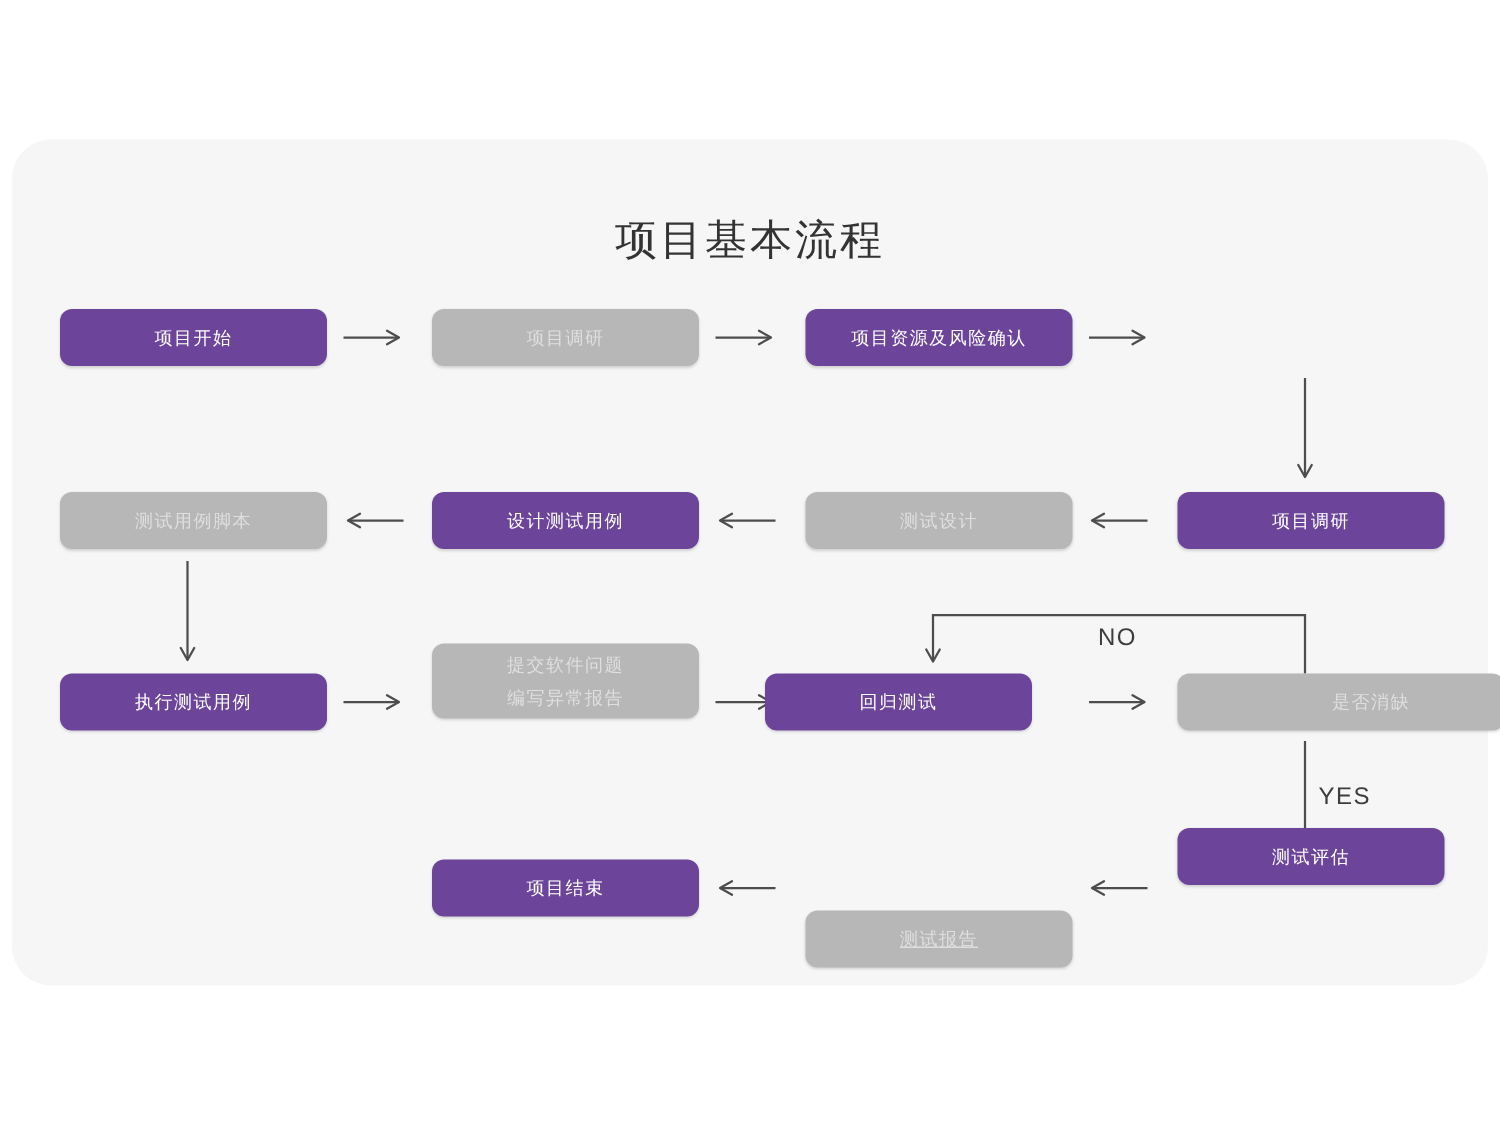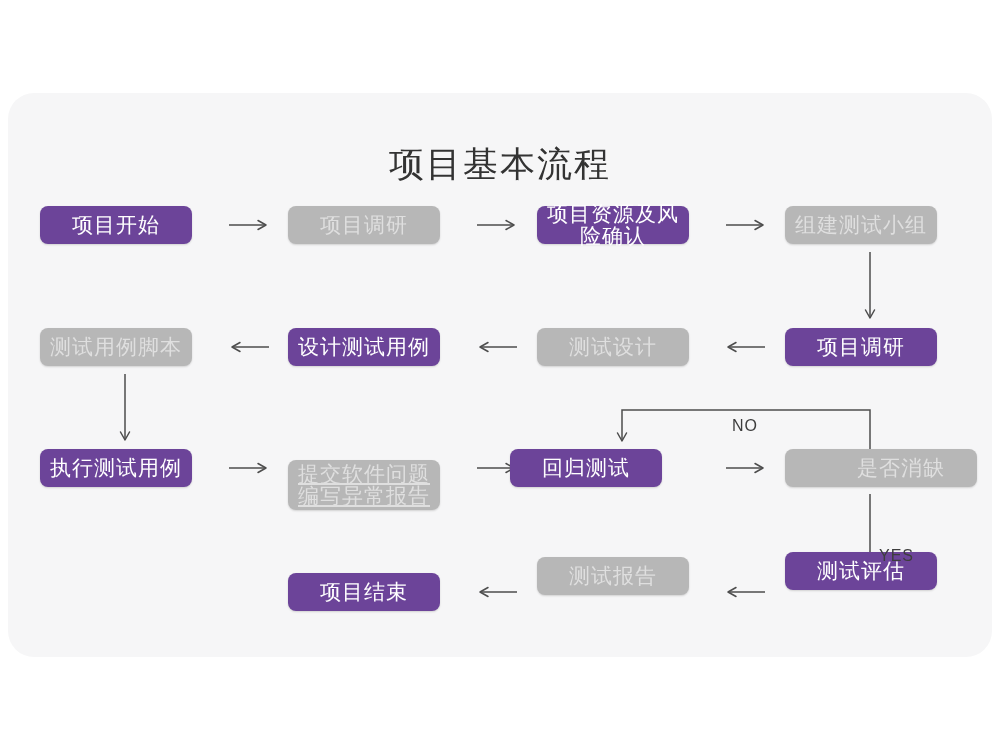--- a/index.html
+++ b/index.html
@@ -19,44 +19,44 @@
     font-family:"Liberation Sans","DejaVu Sans",sans-serif;
     overflow:hidden;position:relative;
   }
   .page{position:absolute;inset:0;width:1000px;height:750px;}
   .card{
     position:absolute;left:8px;top:93px;width:984px;height:564px;
     background:var(--card);border-radius:26px;
   }
   .title{
     position:absolute;left:8px;top:141px;width:984px;
-    text-align:center;font-size:35px;font-weight:500;
+    text-align:center;font-size:28px;font-weight:500;
     letter-spacing:2px;color:var(--title);
   }
   .node{
-    position:absolute;width:152px;height:38px;
+    position:absolute;width:178px;height:38px;
     border-radius:8px;
     display:flex;align-items:center;justify-content:center;
-    text-align:center;font-size:21px;letter-spacing:1px;
+    text-align:center;font-size:12px;letter-spacing:1px;
     line-height:22px;white-space:pre-line;
     box-shadow:0 1px 2px rgba(0,0,0,0.15);
   }
   .node.purple{background:var(--purple);color:var(--purple-text);}
   .node.gray{background:var(--graybox);color:var(--gray-text);}
   .node.tall{height:50px;}
   svg.arrows{position:absolute;inset:0;pointer-events:none;}
   .arrow-line{stroke:var(--arrow);stroke-width:1.5;fill:none;}
   .arrow-head{stroke:var(--arrow);stroke-width:1.5;fill:none;
     stroke-linecap:round;stroke-linejoin:round;}
   .branch-label{
     position:absolute;color:var(--branch-label);
     font-size:16px;letter-spacing:1px;
   }
   .label-no{left:745px;top:417px;transform:translateX(-50%);}
-  .label-yes{left:879px;top:523px;margin-top:24px;}
+  .label-yes{left:879px;top:523px;}
 </style>
 </head>
 <body>
 
 <div class="page">
   <div class="card"></div>
 
   <div class="title">项目基本流程</div>
 
   <svg class="arrows" width="1000" height="750" viewBox="0 0 1000 750">
@@ -86,32 +86,31 @@
 
     <path class="arrow-line" marker-end="url(#ah)" d="M870,494 V564"></path>
 
     <path class="arrow-line" marker-end="url(#ah)" d="M765,592 H728"></path>
     <path class="arrow-line" marker-end="url(#ah)" d="M517,592 H480"></path>
   </svg>
 
   <div class="node purple" style="left:40px;top:206px;">项目开始</div>
   <div class="node gray" style="left:288px;top:206px;">项目调研</div>
   <div class="node purple" style="left:537px;top:206px;">项目资源及风险确认</div>
-  <div class="node gray" style="left:785px;top:206px;">组建测试小组</div>
 
   <div class="node gray" style="left:40px;top:328px;">测试用例脚本</div>
   <div class="node purple" style="left:288px;top:328px;">设计测试用例</div>
   <div class="node gray" style="left:537px;top:328px;">测试设计</div>
   <div class="node purple" style="left:785px;top:328px;">项目调研</div>
 
   <div class="node purple" style="left:40px;top:449px;">执行测试用例</div>
-  <div class="node gray tall" style="left:288px;top:460px;text-decoration:underline;">提交软件问题
+  <div class="node gray tall" style="left:288px;top:429px;">提交软件问题
 编写异常报告</div>
   <div class="node purple" style="left:510px;top:449px;">回归测试</div>
   <div class="node gray" style="left:785px;top:449px;padding-left:40px;">是否消缺</div>
 
   <div class="node purple" style="left:288px;top:573px;">项目结束</div>
-  <div class="node gray" style="left:537px;top:557px;">测试报告</div>
+  <div class="node gray" style="left:537px;top:607px;text-decoration:underline;">测试报告</div>
   <div class="node purple" style="left:785px;top:552px;">测试评估</div>
 
   <div class="branch-label label-no">NO</div>
   <div class="branch-label label-yes">YES</div>
 </div>
 
 </body></html>

